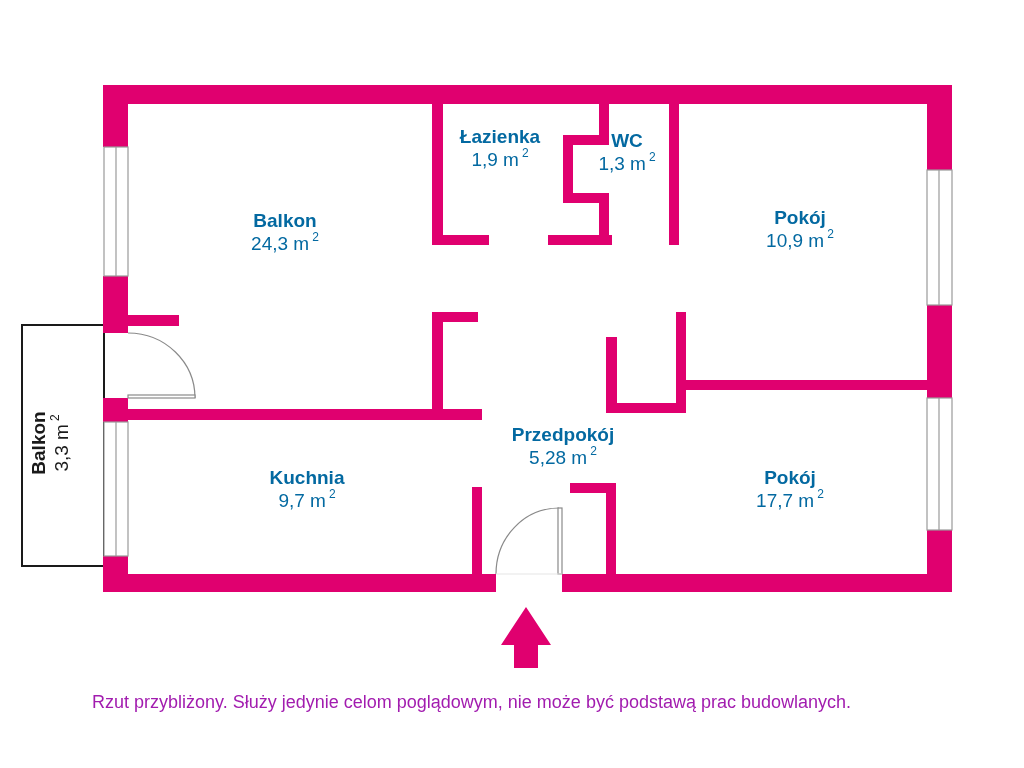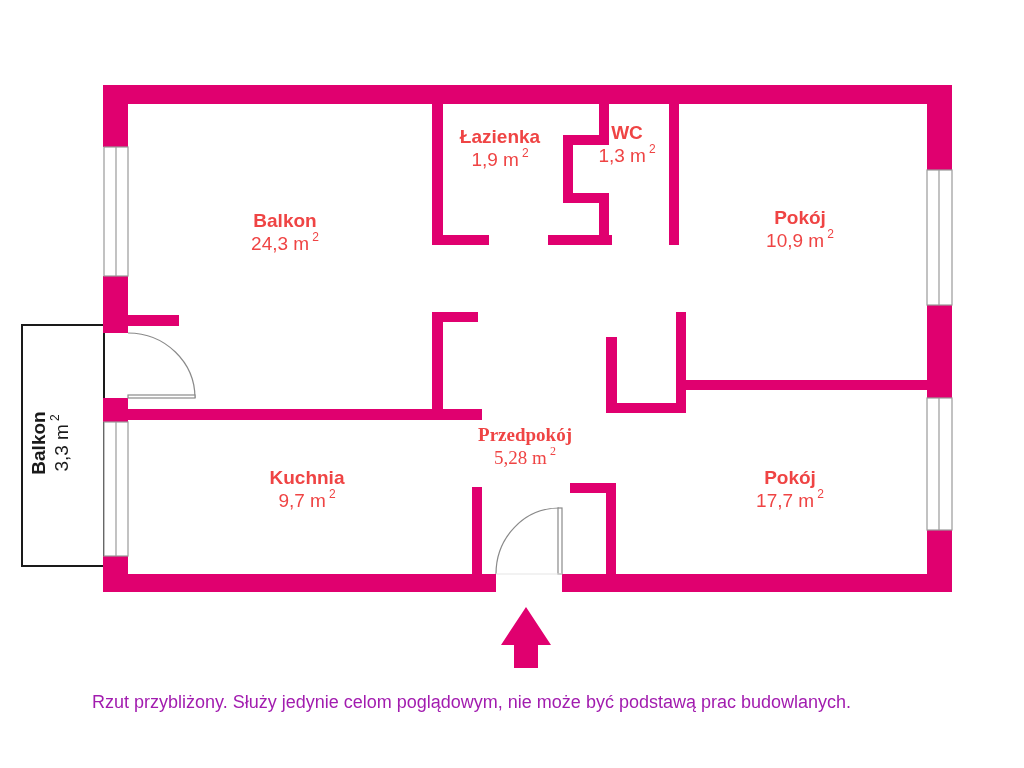--- a/index.html
+++ b/index.html
@@ -1,18 +1,18 @@
 <!DOCTYPE html>
 <html><head>
 <meta charset="utf-8">
 <style>
   html,body{margin:0;padding:0;background:#ffffff;}
   body{width:1024px;height:768px;position:relative;overflow:hidden;font-family:"Liberation Sans","DejaVu Sans",sans-serif;}
   #plan{position:absolute;left:0;top:0;}
-  .room-label{position:absolute;text-align:center;color:#ef4444;line-height:1.2;}
+  .room-label{position:absolute;text-align:center;color:#0369a1;line-height:1.2;}
   .room-name{display:block;font-weight:bold;font-size:19px;}
   .room-area{display:block;font-size:19px;}
   .sup{font-size:12px;vertical-align:top;position:relative;top:-3px;margin-left:3px;}
   .balkon{position:absolute;left:18px;top:408px;width:90px;height:70px;transform:rotate(-90deg);transform-origin:center;text-align:center;color:#1a1a1a;line-height:1.2;}
   .disclaimer{position:absolute;left:92px;top:692px;font-size:18px;color:#a21caf;white-space:nowrap;}
 </style>
 </head>
 <body>
 
 <svg id="plan" width="1024" height="768" viewBox="0 0 1024 768" xmlns="http://www.w3.org/2000/svg">
@@ -93,31 +93,31 @@
 <div class="room-label" style="left:230px;top:210px;width:110px;">
   <span class="room-name">Balkon</span>
   <span class="room-area"><span>24,3 m</span><span class="sup">2</span></span>
 </div>
 
 <div class="room-label" style="left:445px;top:126px;width:110px;">
   <span class="room-name">Łazienka</span>
   <span class="room-area"><span>1,9 m</span><span class="sup">2</span></span>
 </div>
 
-<div class="room-label" style="left:582px;top:122px;width:90px;">
+<div class="room-label" style="left:582px;top:130px;width:90px;">
   <span class="room-name">WC</span>
   <span class="room-area"><span>1,3 m</span><span class="sup">2</span></span>
 </div>
 
 <div class="room-label" style="left:745px;top:207px;width:110px;">
   <span class="room-name">Pokój</span>
   <span class="room-area"><span>10,9 m</span><span class="sup">2</span></span>
 </div>
 
-<div class="room-label" style="left:460px;top:424px;width:130px;font-family:Liberation Serif, serif;">
+<div class="room-label" style="left:498px;top:424px;width:130px;">
   <span class="room-name">Przedpokój</span>
   <span class="room-area"><span>5,28 m</span><span class="sup">2</span></span>
 </div>
 
 <div class="room-label" style="left:252px;top:467px;width:110px;">
   <span class="room-name">Kuchnia</span>
   <span class="room-area"><span>9,7 m</span><span class="sup">2</span></span>
 </div>
 
 <div class="room-label" style="left:735px;top:467px;width:110px;">

